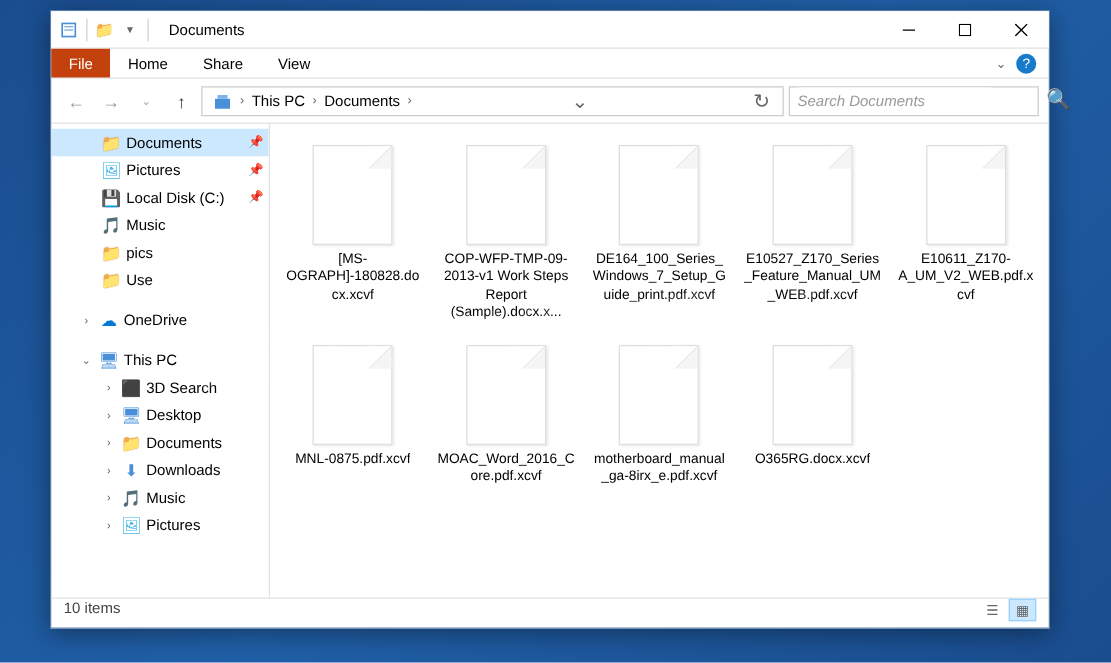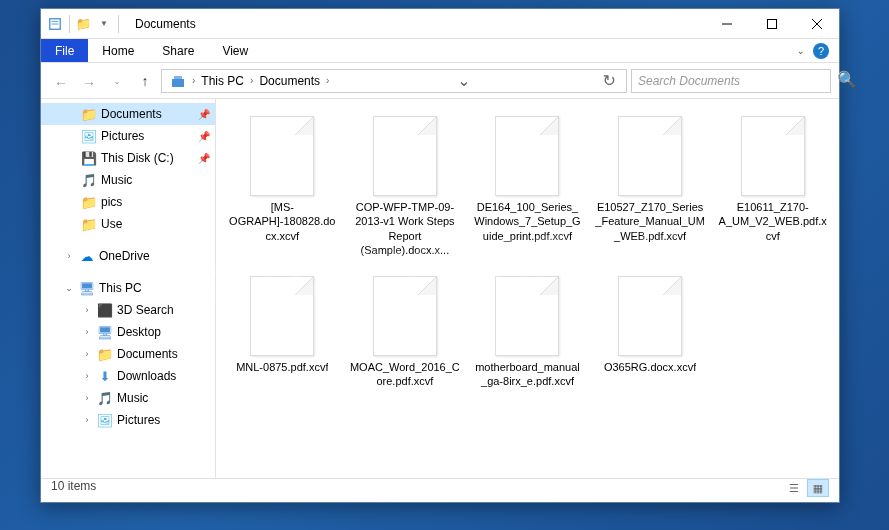--- a/index.html
+++ b/index.html
@@ -8,21 +8,21 @@
 .window { position: absolute; top: 8px; left: 40px; width: 800px; height: 495px; background: #fff; border: 1px solid #5a7fa8; box-shadow: 0 4px 20px rgba(0,0,0,0.4); display: flex; flex-direction: column; }
 .titlebar { height: 30px; display: flex; align-items: center; background: #fff; border-bottom: 1px solid #e1e1e1; }
 .title-icons { display: flex; align-items: center; gap: 4px; padding: 0 6px; }
 .title-icon { width: 16px; height: 16px; display: flex; align-items: center; justify-content: center; font-size: 12px; }
 .title-sep { width: 1px; height: 18px; background: #d0d0d0; margin: 0 2px; }
 .title-text { font-size: 12px; padding-left: 8px; flex: 1; }
 .winctrl { display: flex; }
 .winctrl div { width: 45px; height: 29px; display: flex; align-items: center; justify-content: center; cursor: pointer; }
 .ribbon-tabs { height: 24px; display: flex; align-items: stretch; border-bottom: 1px solid #e1e1e1; }
 .ribbon-tab { padding: 0 14px; font-size: 12px; display: flex; align-items: center; cursor: pointer; }
-.ribbon-tab.file { background: #1d4ed8; color: #fff; }
+.ribbon-tab.file { background: #c2410c; color: #fff; }
 .ribbon-help { margin-left: auto; display: flex; align-items: center; padding: 0 10px; gap: 8px; }
 .help-expand { font-size: 10px; color: #666; cursor: pointer; }
 .help-q { width: 16px; height: 16px; border-radius: 50%; background: #1979ca; color: #fff; font-size: 11px; display: flex; align-items: center; justify-content: center; cursor: pointer; }
 .addrbar { height: 36px; display: flex; align-items: center; padding: 4px 8px; gap: 4px; border-bottom: 1px solid #e1e1e1; }
 .nav-btn { width: 24px; height: 24px; display: flex; align-items: center; justify-content: center; color: #999; font-size: 14px; cursor: pointer; }
 .nav-btn.enabled { color: #333; }
 .breadcrumb-box { flex: 1; height: 24px; border: 1px solid #ccc; display: flex; align-items: center; padding: 0 4px; background: #fff; }
 .bc-icon { width: 16px; height: 16px; margin: 0 4px; }
 .bc-item { font-size: 12px; padding: 0 4px; cursor: pointer; }
 .bc-chev { font-size: 10px; color: #666; padding: 0 2px; }
@@ -137,21 +137,21 @@
             <span>Documents</span>
             <span class="nav-pin">📌</span>
           </div>
           <div class="nav-item nav-indent2">
             <span class="nav-icon" style="color:#3cb4e8">🖼</span>
             <span>Pictures</span>
             <span class="nav-pin">📌</span>
           </div>
           <div class="nav-item nav-indent2">
             <span class="nav-icon" style="color:#888">💾</span>
-            <span>This Disk (C:)</span>
+            <span>Local Disk (C:)</span>
             <span class="nav-pin">📌</span>
           </div>
           <div class="nav-item nav-indent2">
             <span class="nav-icon" style="color:#e8a33c">🎵</span>
             <span>Music</span>
           </div>
           <div class="nav-item nav-indent2">
             <span class="nav-icon folder-ico">📁</span>
             <span>pics</span>
           </div>

